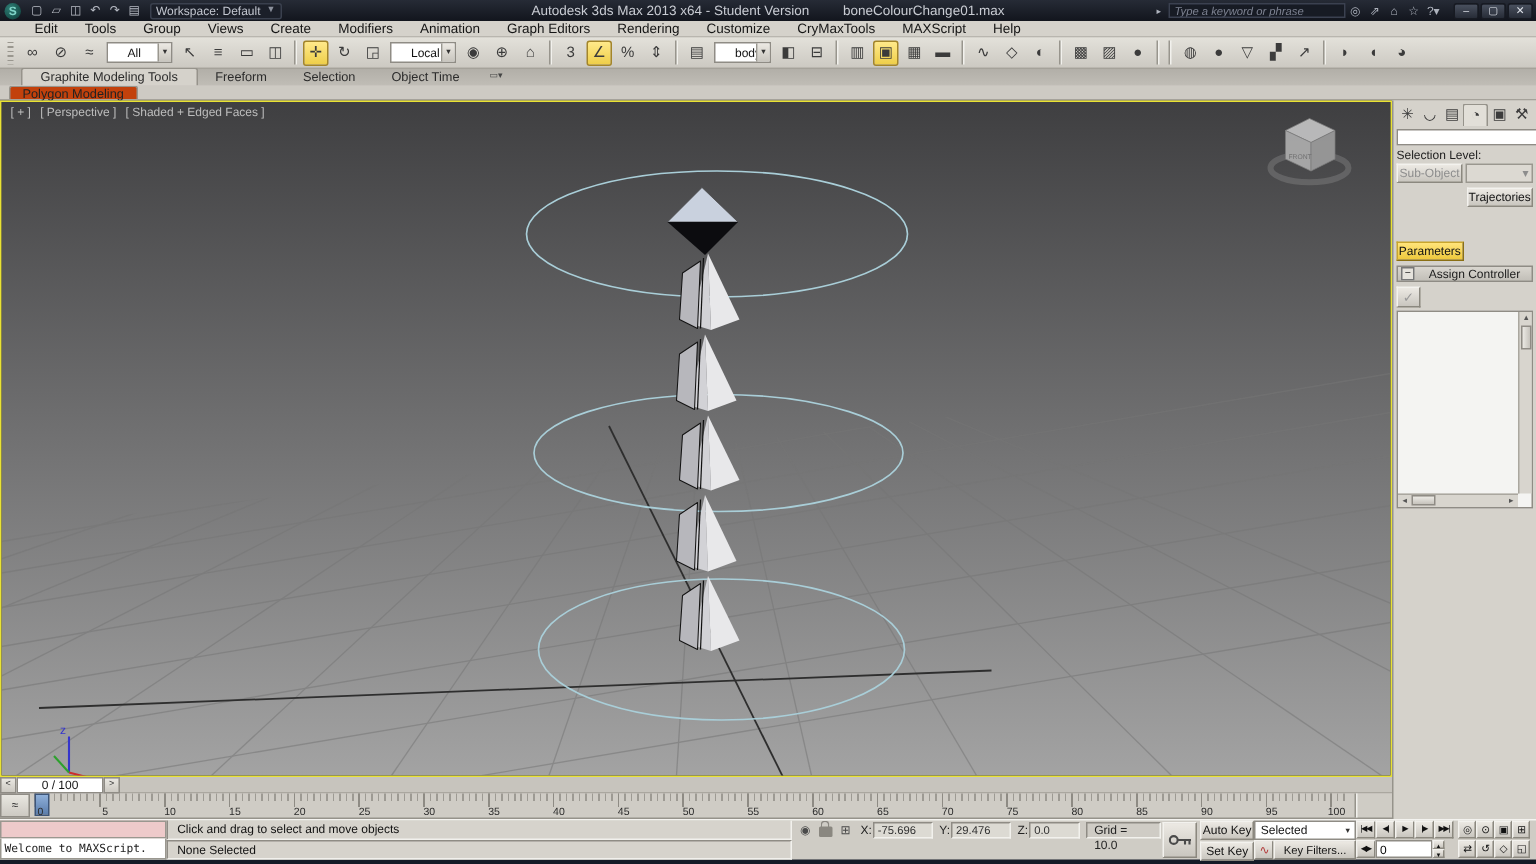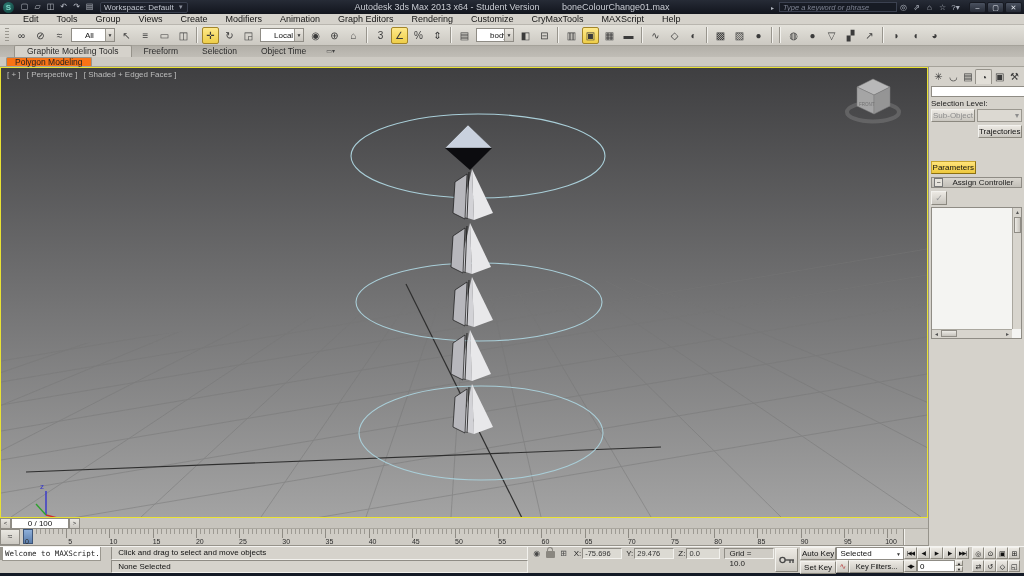--- a/index.html
+++ b/index.html
@@ -35,21 +35,21 @@
   .tdd .val{flex:1;padding:0 13px;white-space:nowrap;overflow:hidden;}
   .tdd .arr{width:9px;height:100%;background:linear-gradient(#ece9e3,#c8c5be);border-left:1px solid #9a978f;font-size:5px;line-height:12px;text-align:center;color:#333;}
 
   
   .ribbon{height:21px;background:#c4c1ba;}
   .rtabs{height:11px;background:linear-gradient(#b2afa8,#c0bdb6);display:flex;align-items:flex-end;padding-left:14px;}
   .rtab{font-size:8.5px;color:#2b2b2b;padding:0 12px;line-height:11px;}
   .rtab.active{background:#d5d2cb;border:1px solid #96938b;border-bottom:none;border-radius:2px 2px 0 0;}
   .rovf{margin-left:8px;font-size:6px;color:#444;line-height:11px;}
   .rpanelrow{height:10px;background:#cdcac3;border-bottom:1px solid #a5a29a;display:flex;padding-left:6px;}
-  .ptab{font-size:8.5px;line-height:9px;padding:0 8px;background:#f97316;border:1px solid #98958d;border-bottom:none;border-radius:2px 2px 0 0;color:#222;}
+  .ptab{font-size:8.5px;line-height:9px;padding:0 8px;background:#c2410c;border:1px solid #98958d;border-bottom:none;border-radius:2px 2px 0 0;color:#222;}
 
   
   .main{display:flex;height:479px;}
   .leftcol{width:928px;}
   .vp{position:relative;width:928px;height:451px;border:1px solid #e9e233;background:#3f3f41;}
   .vp svg{display:block;}
   .vplabel{position:absolute;top:2px;left:6px;font-size:8px;color:#bdbdbd;}
   .vplabel span{margin-right:4px;}
 
   
@@ -85,21 +85,21 @@
   .chkbtn{width:16px;height:14px;margin:3px 0 2px;color:#9a9a9a;font-size:9px;line-height:12px;}
   .listbox{position:relative;width:100%;height:132px;background:#f4f4f2;border:1px solid #8f8c85;}
   .vsb{position:absolute;right:0;top:0;bottom:9px;width:9px;background:#d8d5ce;border-left:1px solid #aaa79f;}
   .hsb{position:absolute;left:0;right:9px;bottom:0;height:9px;background:#d8d5ce;border-top:1px solid #aaa79f;display:flex;}
   .sbarr{font-size:5px;color:#555;text-align:center;width:9px;height:9px;line-height:9px;}
   .vthumb{width:7px;height:16px;margin:0 auto;background:linear-gradient(90deg,#eceae5,#c6c3bc);border:1px solid #8f8c85;}
   .hthumb{width:16px;height:7px;margin-top:0;background:linear-gradient(#eceae5,#c6c3bc);border:1px solid #8f8c85;}
 
   
   .statusbar{height:27px;background:#cfccc5;border-top:1px solid #f4f3f0;display:flex;font-size:8px;color:#111;}
-  .ms-col{width:112px;display:flex;flex-direction:row;}
+  .ms-col{width:112px;display:flex;flex-direction:column;}
   .ms-pink{height:13px;background:#eecaca;border:1px solid #9a978f;}
   .ms-white{height:14px;background:#ffffff;border:1px solid #9a978f;border-top:none;font-family:"DejaVu Sans Mono",monospace;font-size:7.5px;line-height:13px;padding-left:2px;color:#222;}
   .prompt-col{width:420px;display:flex;flex-direction:column;}
   .p-line{height:13px;border:1px solid;border-color:#8f8c85 #f2f1ed #f2f1ed #8f8c85;background:#d6d3cc;line-height:12px;padding-left:6px;white-space:nowrap;overflow:hidden;}
   .mid-col{width:248px;display:flex;flex-direction:column;padding-left:3px;}
   .mid-r1,.mid-r2{height:13px;display:flex;align-items:center;}
   .mid-r2{justify-content:flex-end;padding-right:4px;}
   .s-ico{width:12px;text-align:center;font-size:8px;color:#4a4a4a;}
   .lockico{position:relative;width:9px;height:7px;margin:2px 3px 0;background:#8a8780;border-radius:1px;}
   .lockico:before{content:"";position:absolute;left:1.5px;top:-4px;width:4px;height:4px;border:1.4px solid #8a8780;border-bottom:none;border-radius:3px 3px 0 0;}

